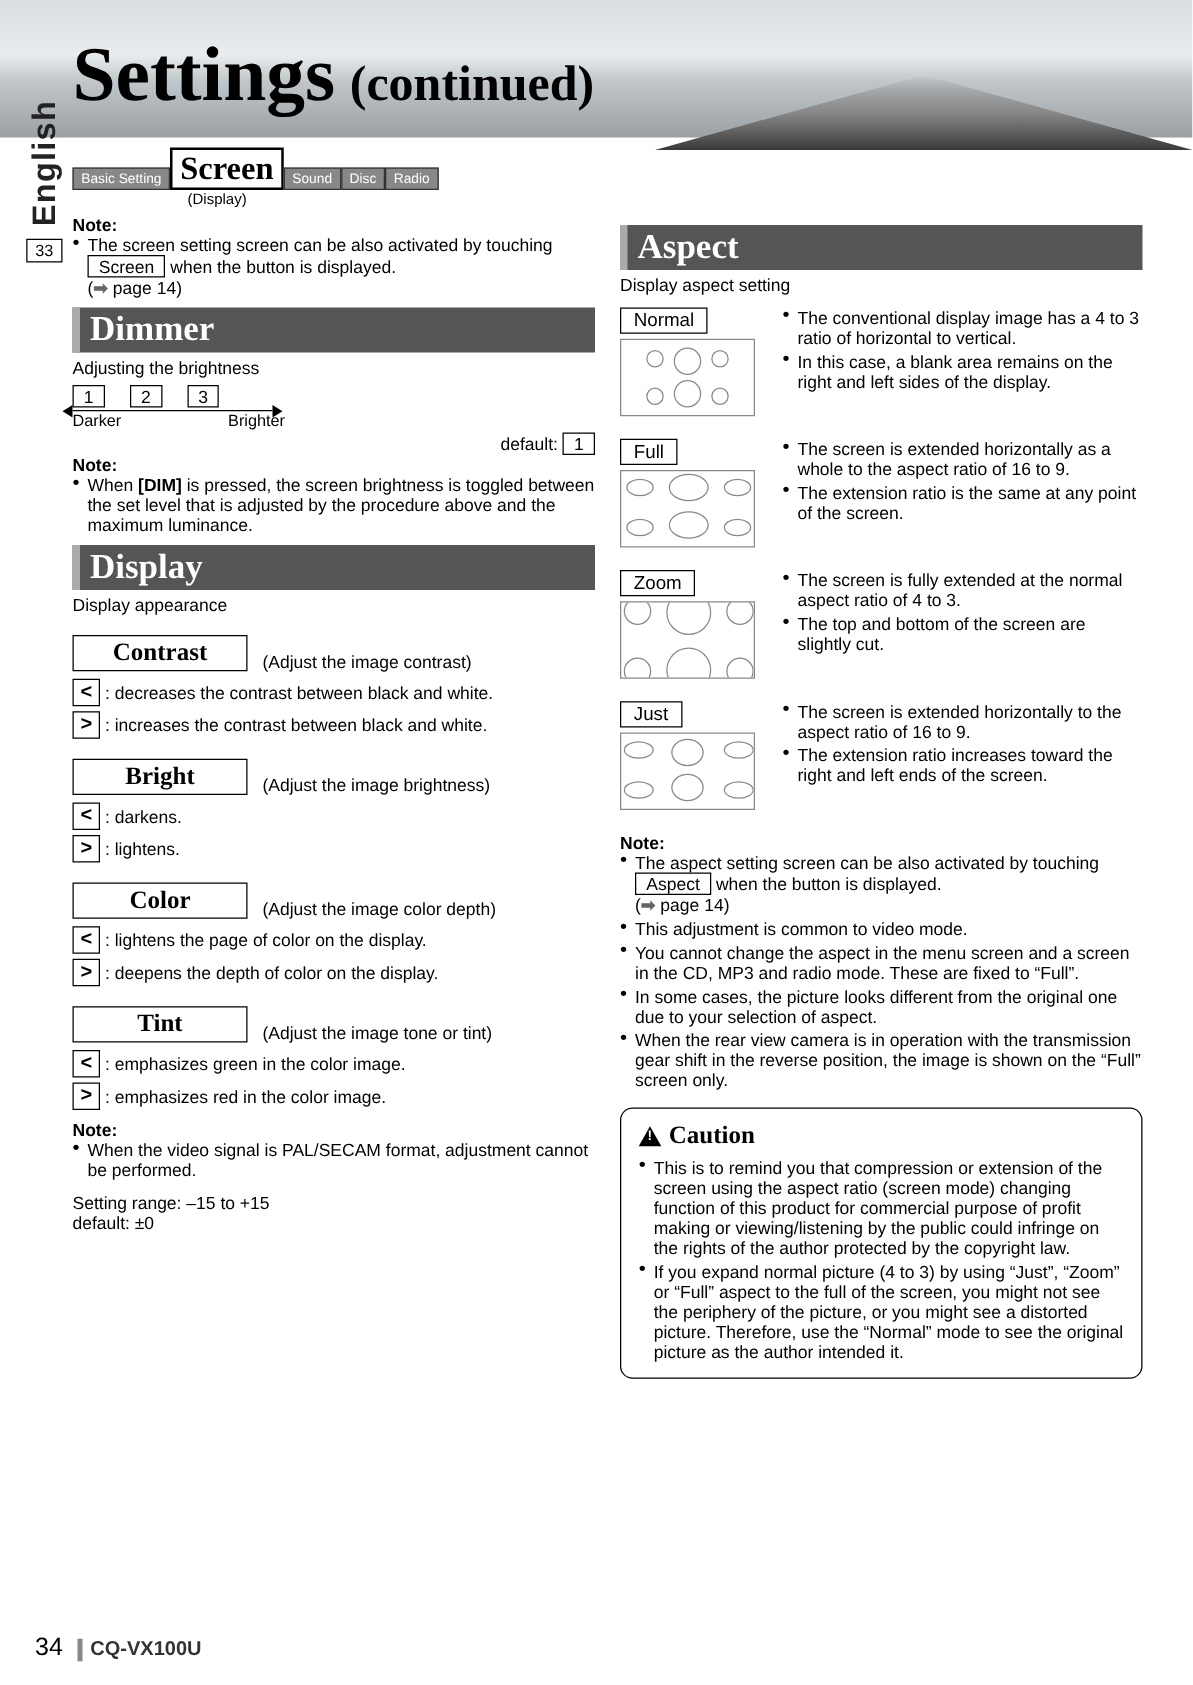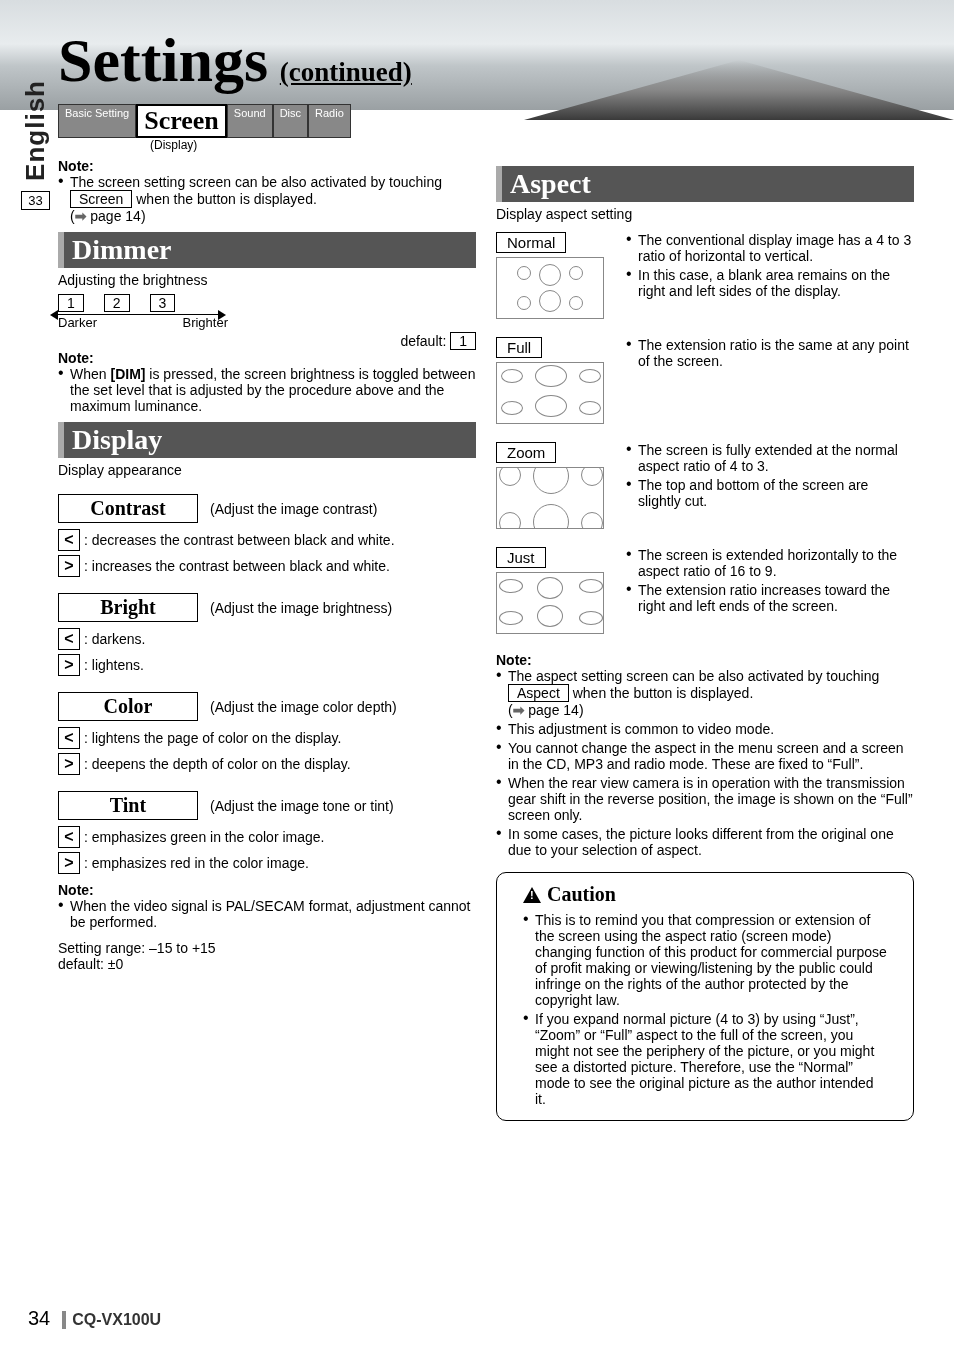--- a/index.html
+++ b/index.html
@@ -54,28 +54,28 @@
     z-index: 1;
   }
   h1.settings {
     font-family: "Times New Roman", Times, serif;
     font-size: 62px;
     font-weight: 900;
     display: inline;
   }
   .continued {
     font-family: "Times New Roman", Times, serif;
-    font-size: 27px;
+    font-size: 40px;
     font-weight: 900;
-    text-decoration: underline;
   }
   .tabs-row {
     display: flex;
+    align-items: flex-end;
     gap: 0;
-    margin-top: 8px;
+    margin-top: 22px;
   }
   .tab {
     border: 1px solid #333;
     background: #888;
     color: #fff;
     font-size: 11px;
     padding: 2px 6px;
   }
   .tab.active {
     border: 2px solid #000;
@@ -134,21 +134,21 @@
     position: absolute;
     width: 0; height: 0;
     border-top: 5px solid transparent;
     border-bottom: 5px solid transparent;
   }
   .arrow-left::before { left: -8px; top: -4px; border-right: 8px solid #000; }
   .arrow-right::after { right: -8px; top: -4px; border-left: 8px solid #000; }
   .darker-brighter { display: flex; width: 170px; justify-content: space-between; font-size: 13px; }
   .default-row { text-align: right; font-size: 14px; margin-top: 2px; }
   .adj-header {
-    display: flex; align-items: center; gap: 12px; margin: 16px 0 6px 0;
+    display: flex; align-items: flex-end; gap: 12px; margin: 16px 0 6px 0;
   }
   .adj-box {
     border: 1px solid #000;
     font-family: "Times New Roman", Times, serif;
     font-size: 20px; font-weight: 900;
     min-width: 140px;
     text-align: center;
     padding: 2px 4px;
   }
   .adj-desc { font-size: 14px; }
@@ -181,21 +181,21 @@
   }
   .screen-box .circ {
     position: absolute; border: 1px solid #888; border-radius: 50%;
   }
   ul.bullets { list-style: none; padding: 0; margin: 0; font-size: 14px; }
   ul.bullets > li { position: relative; padding-left: 12px; margin-bottom: 3px; }
   ul.bullets > li::before { content: '•'; position: absolute; left: 0; font-size: 16px; line-height: 14px; }
   .caution-box {
     border: 1px solid #000;
     border-radius: 10px;
-    padding: 10px 26px;
+    padding: 10px 14px;
     margin-top: 14px;
   }
   .caution-title {
     font-family: "Times New Roman", Times, serif;
     font-size: 20px; font-weight: 900;
     display: flex; align-items: center; gap: 6px;
     margin-bottom: 6px;
   }
   .warn-icon {
     width: 0; height: 0;
@@ -380,20 +380,21 @@
           <div class="screen-box">
             <span class="circ" style="left:4px;top:6px;width:22px;height:14px"></span>
             <span class="circ" style="left:38px;top:2px;width:32px;height:22px"></span>
             <span class="circ" style="left:82px;top:6px;width:22px;height:14px"></span>
             <span class="circ" style="left:4px;top:38px;width:22px;height:14px"></span>
             <span class="circ" style="left:38px;top:32px;width:32px;height:22px"></span>
             <span class="circ" style="left:82px;top:38px;width:22px;height:14px"></span>
           </div>
         </div>
         <ul class="bullets">
+          <li>The screen is extended horizontally as a whole to the aspect ratio of 16 to 9.</li>
           <li>The extension ratio is the same at any point of the screen.</li>
         </ul>
       </div>
 
       <div class="aspect-item">
         <div class="aspect-vis">
           <div class="aspect-label">Zoom</div>
           <div class="screen-box">
             <span class="circ" style="left:2px;top:-4px;width:22px;height:22px"></span>
             <span class="circ" style="left:36px;top:-10px;width:36px;height:36px"></span>
@@ -432,22 +433,22 @@
         <span class="note-label">Note:</span>
         <ul class="bullets">
           <li>
             <span>The aspect setting screen can be also activated by touching </span>
             <span class="boxed">Aspect</span>
             <span> when the button is displayed.</span><br>
             (<span class="page-arrow">➡</span> <span>page 14)</span>
           </li>
           <li>This adjustment is common to video mode.</li>
           <li>You cannot change the aspect in the menu screen and a screen in the CD, MP3 and radio mode. These are fixed to “Full”.</li>
+          <li>In some cases, the picture looks different from the original one due to your selection of aspect.</li>
           <li>When the rear view camera is in operation with the transmission gear shift in the reverse position, the image is shown on the “Full” screen only.</li>
-          <li>In some cases, the picture looks different from the original one due to your selection of aspect.</li>
         </ul>
       </div>
 
       <div class="caution-box">
         <div class="caution-title">
           <span class="warn-icon"></span>
           <span>Caution</span>
         </div>
         <ul class="bullets">
           <li>This is to remind you that compression or extension of the screen using the aspect ratio (screen mode) changing function of this product for commercial purpose of profit making or viewing/listening by the public could infringe on the rights of the author protected by the copyright law.</li>

